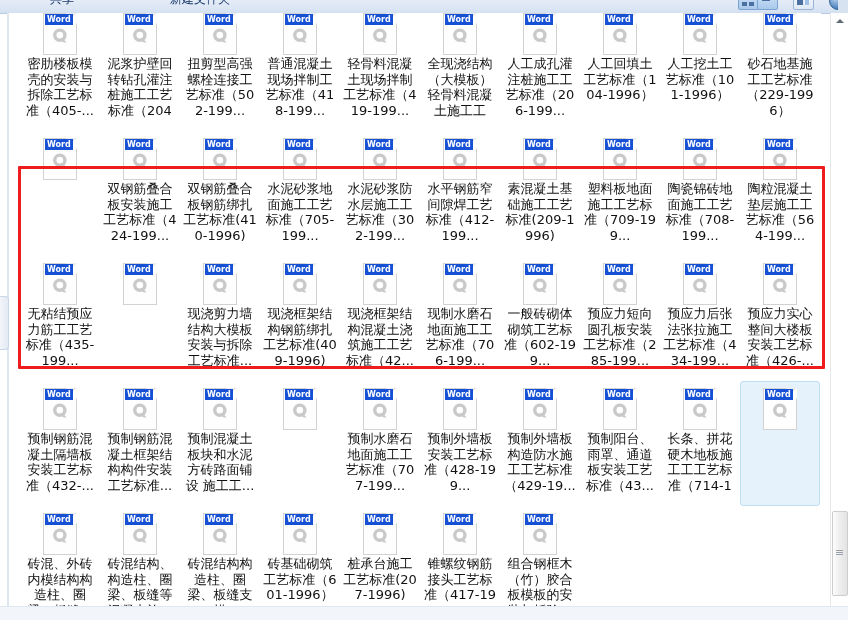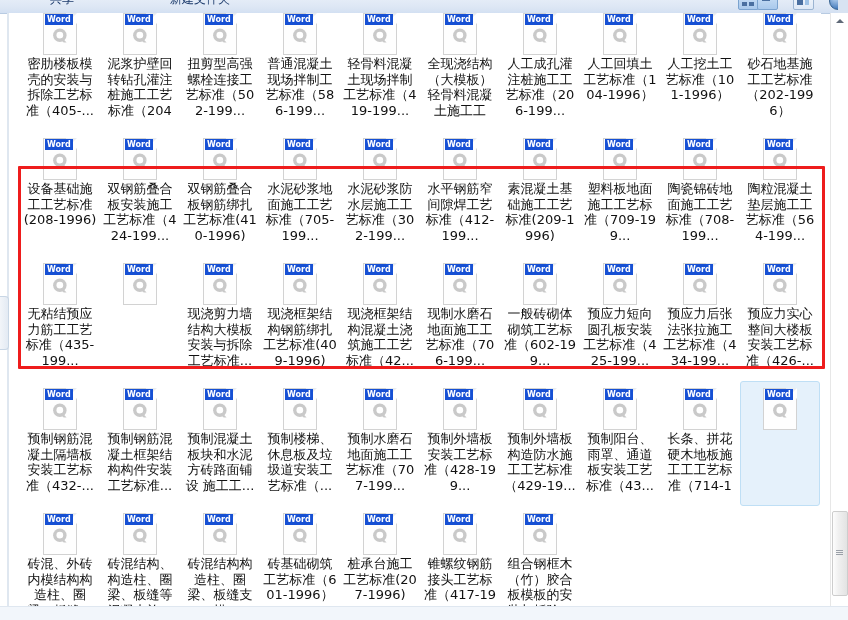--- a/index.html
+++ b/index.html
@@ -243,21 +243,21 @@
           <div class="tile-icon">
             <div class="page"></div>
             <div class="foldtri"></div>
             <div class="qmark"><svg viewBox="0 0 20 20" width="19" height="19" aria-hidden="true">
                 <circle cx="9.3" cy="8.6" r="7.1" fill="#c9c9c9"></circle>
                 <circle cx="9.3" cy="8.6" r="3.5" fill="#ffffff"></circle>
                 <path d="M11.8 11.4 L16.4 16.2 L13.3 16.2 L9.9 12.6 Z" fill="#c9c9c9"></path>
               </svg></div>
             <div class="badge">Word</div>
           </div>
-          <div class="tile-label">普通混凝土现场拌制工艺标准（586-199...</div>
+          <div class="tile-label">普通混凝土现场拌制工艺标准（418-199...</div>
         </div>
         <div class="tile">
           <div class="tile-icon">
             <div class="page"></div>
             <div class="foldtri"></div>
             <div class="qmark"><svg viewBox="0 0 20 20" width="19" height="19" aria-hidden="true">
                 <circle cx="9.3" cy="8.6" r="7.1" fill="#c9c9c9"></circle>
                 <circle cx="9.3" cy="8.6" r="3.5" fill="#ffffff"></circle>
                 <path d="M11.8 11.4 L16.4 16.2 L13.3 16.2 L9.9 12.6 Z" fill="#c9c9c9"></path>
               </svg></div>
@@ -321,34 +321,33 @@
           <div class="tile-icon">
             <div class="page"></div>
             <div class="foldtri"></div>
             <div class="qmark"><svg viewBox="0 0 20 20" width="19" height="19" aria-hidden="true">
                 <circle cx="9.3" cy="8.6" r="7.1" fill="#c9c9c9"></circle>
                 <circle cx="9.3" cy="8.6" r="3.5" fill="#ffffff"></circle>
                 <path d="M11.8 11.4 L16.4 16.2 L13.3 16.2 L9.9 12.6 Z" fill="#c9c9c9"></path>
               </svg></div>
             <div class="badge">Word</div>
           </div>
-          <div class="tile-label">砂石地基施工工艺标准（202-1996）</div>
-        </div>
-        <div class="tile">
-          <div class="tile-icon">
-            <div class="page"></div>
-            <div class="foldtri"></div>
-            <div class="qmark"><svg viewBox="0 0 20 20" width="19" height="19" aria-hidden="true">
-                <circle cx="9.3" cy="8.6" r="7.1" fill="#c9c9c9"></circle>
-                <circle cx="9.3" cy="8.6" r="3.5" fill="#ffffff"></circle>
-                <path d="M11.8 11.4 L16.4 16.2 L13.3 16.2 L9.9 12.6 Z" fill="#c9c9c9"></path>
-              </svg></div>
-            <div class="badge">Word</div>
-          </div>
-          <div class="tile-label">设备基础施工工艺标准(208-1996)</div>
+          <div class="tile-label">砂石地基施工工艺标准（229-1996）</div>
+        </div>
+        <div class="tile">
+          <div class="tile-icon">
+            <div class="page"></div>
+            <div class="foldtri"></div>
+            <div class="qmark"><svg viewBox="0 0 20 20" width="19" height="19" aria-hidden="true">
+                <circle cx="9.3" cy="8.6" r="7.1" fill="#c9c9c9"></circle>
+                <circle cx="9.3" cy="8.6" r="3.5" fill="#ffffff"></circle>
+                <path d="M11.8 11.4 L16.4 16.2 L13.3 16.2 L9.9 12.6 Z" fill="#c9c9c9"></path>
+              </svg></div>
+            <div class="badge">Word</div>
+          </div>
         </div>
         <div class="tile">
           <div class="tile-icon">
             <div class="page"></div>
             <div class="foldtri"></div>
             <div class="qmark"><svg viewBox="0 0 20 20" width="19" height="19" aria-hidden="true">
                 <circle cx="9.3" cy="8.6" r="7.1" fill="#c9c9c9"></circle>
                 <circle cx="9.3" cy="8.6" r="3.5" fill="#ffffff"></circle>
                 <path d="M11.8 11.4 L16.4 16.2 L13.3 16.2 L9.9 12.6 Z" fill="#c9c9c9"></path>
               </svg></div>
@@ -554,21 +553,21 @@
           <div class="tile-icon">
             <div class="page"></div>
             <div class="foldtri"></div>
             <div class="qmark"><svg viewBox="0 0 20 20" width="19" height="19" aria-hidden="true">
                 <circle cx="9.3" cy="8.6" r="7.1" fill="#c9c9c9"></circle>
                 <circle cx="9.3" cy="8.6" r="3.5" fill="#ffffff"></circle>
                 <path d="M11.8 11.4 L16.4 16.2 L13.3 16.2 L9.9 12.6 Z" fill="#c9c9c9"></path>
               </svg></div>
             <div class="badge">Word</div>
           </div>
-          <div class="tile-label">预应力短向圆孔板安装工艺标准（425-199...</div>
+          <div class="tile-label">预应力短向圆孔板安装工艺标准（285-199...</div>
         </div>
         <div class="tile">
           <div class="tile-icon">
             <div class="page"></div>
             <div class="foldtri"></div>
             <div class="qmark"><svg viewBox="0 0 20 20" width="19" height="19" aria-hidden="true">
                 <circle cx="9.3" cy="8.6" r="7.1" fill="#c9c9c9"></circle>
                 <circle cx="9.3" cy="8.6" r="3.5" fill="#ffffff"></circle>
                 <path d="M11.8 11.4 L16.4 16.2 L13.3 16.2 L9.9 12.6 Z" fill="#c9c9c9"></path>
               </svg></div>
@@ -632,21 +631,20 @@
           <div class="tile-icon">
             <div class="page"></div>
             <div class="foldtri"></div>
             <div class="qmark"><svg viewBox="0 0 20 20" width="19" height="19" aria-hidden="true">
                 <circle cx="9.3" cy="8.6" r="7.1" fill="#c9c9c9"></circle>
                 <circle cx="9.3" cy="8.6" r="3.5" fill="#ffffff"></circle>
                 <path d="M11.8 11.4 L16.4 16.2 L13.3 16.2 L9.9 12.6 Z" fill="#c9c9c9"></path>
               </svg></div>
             <div class="badge">Word</div>
           </div>
-          <div class="tile-label">预制楼梯、休息板及垃圾道安装工艺标准（...</div>
         </div>
         <div class="tile">
           <div class="tile-icon">
             <div class="page"></div>
             <div class="foldtri"></div>
             <div class="qmark"><svg viewBox="0 0 20 20" width="19" height="19" aria-hidden="true">
                 <circle cx="9.3" cy="8.6" r="7.1" fill="#c9c9c9"></circle>
                 <circle cx="9.3" cy="8.6" r="3.5" fill="#ffffff"></circle>
                 <path d="M11.8 11.4 L16.4 16.2 L13.3 16.2 L9.9 12.6 Z" fill="#c9c9c9"></path>
               </svg></div>

